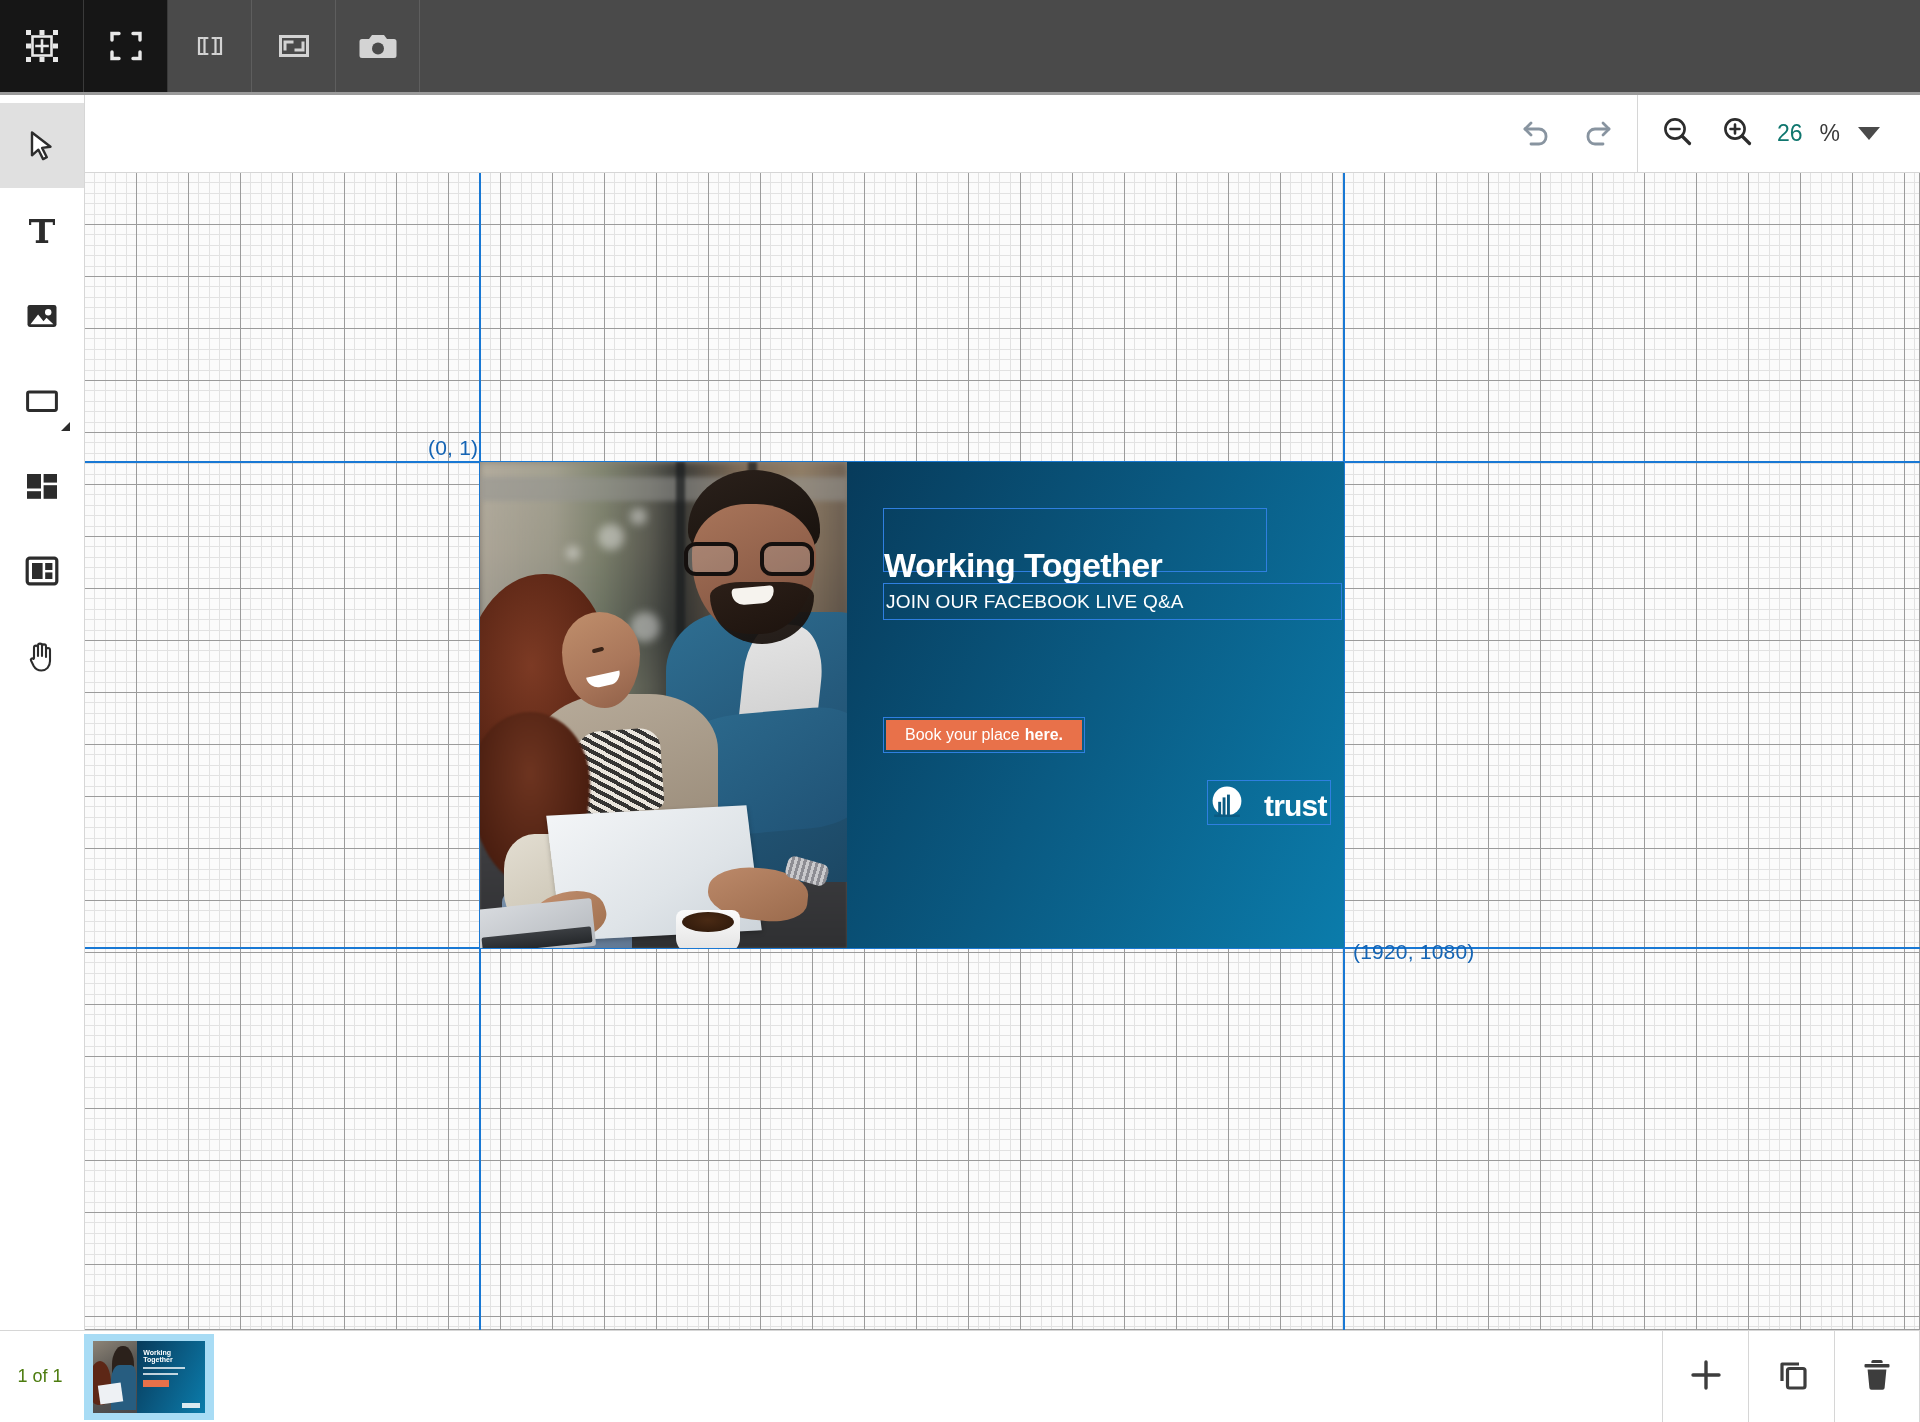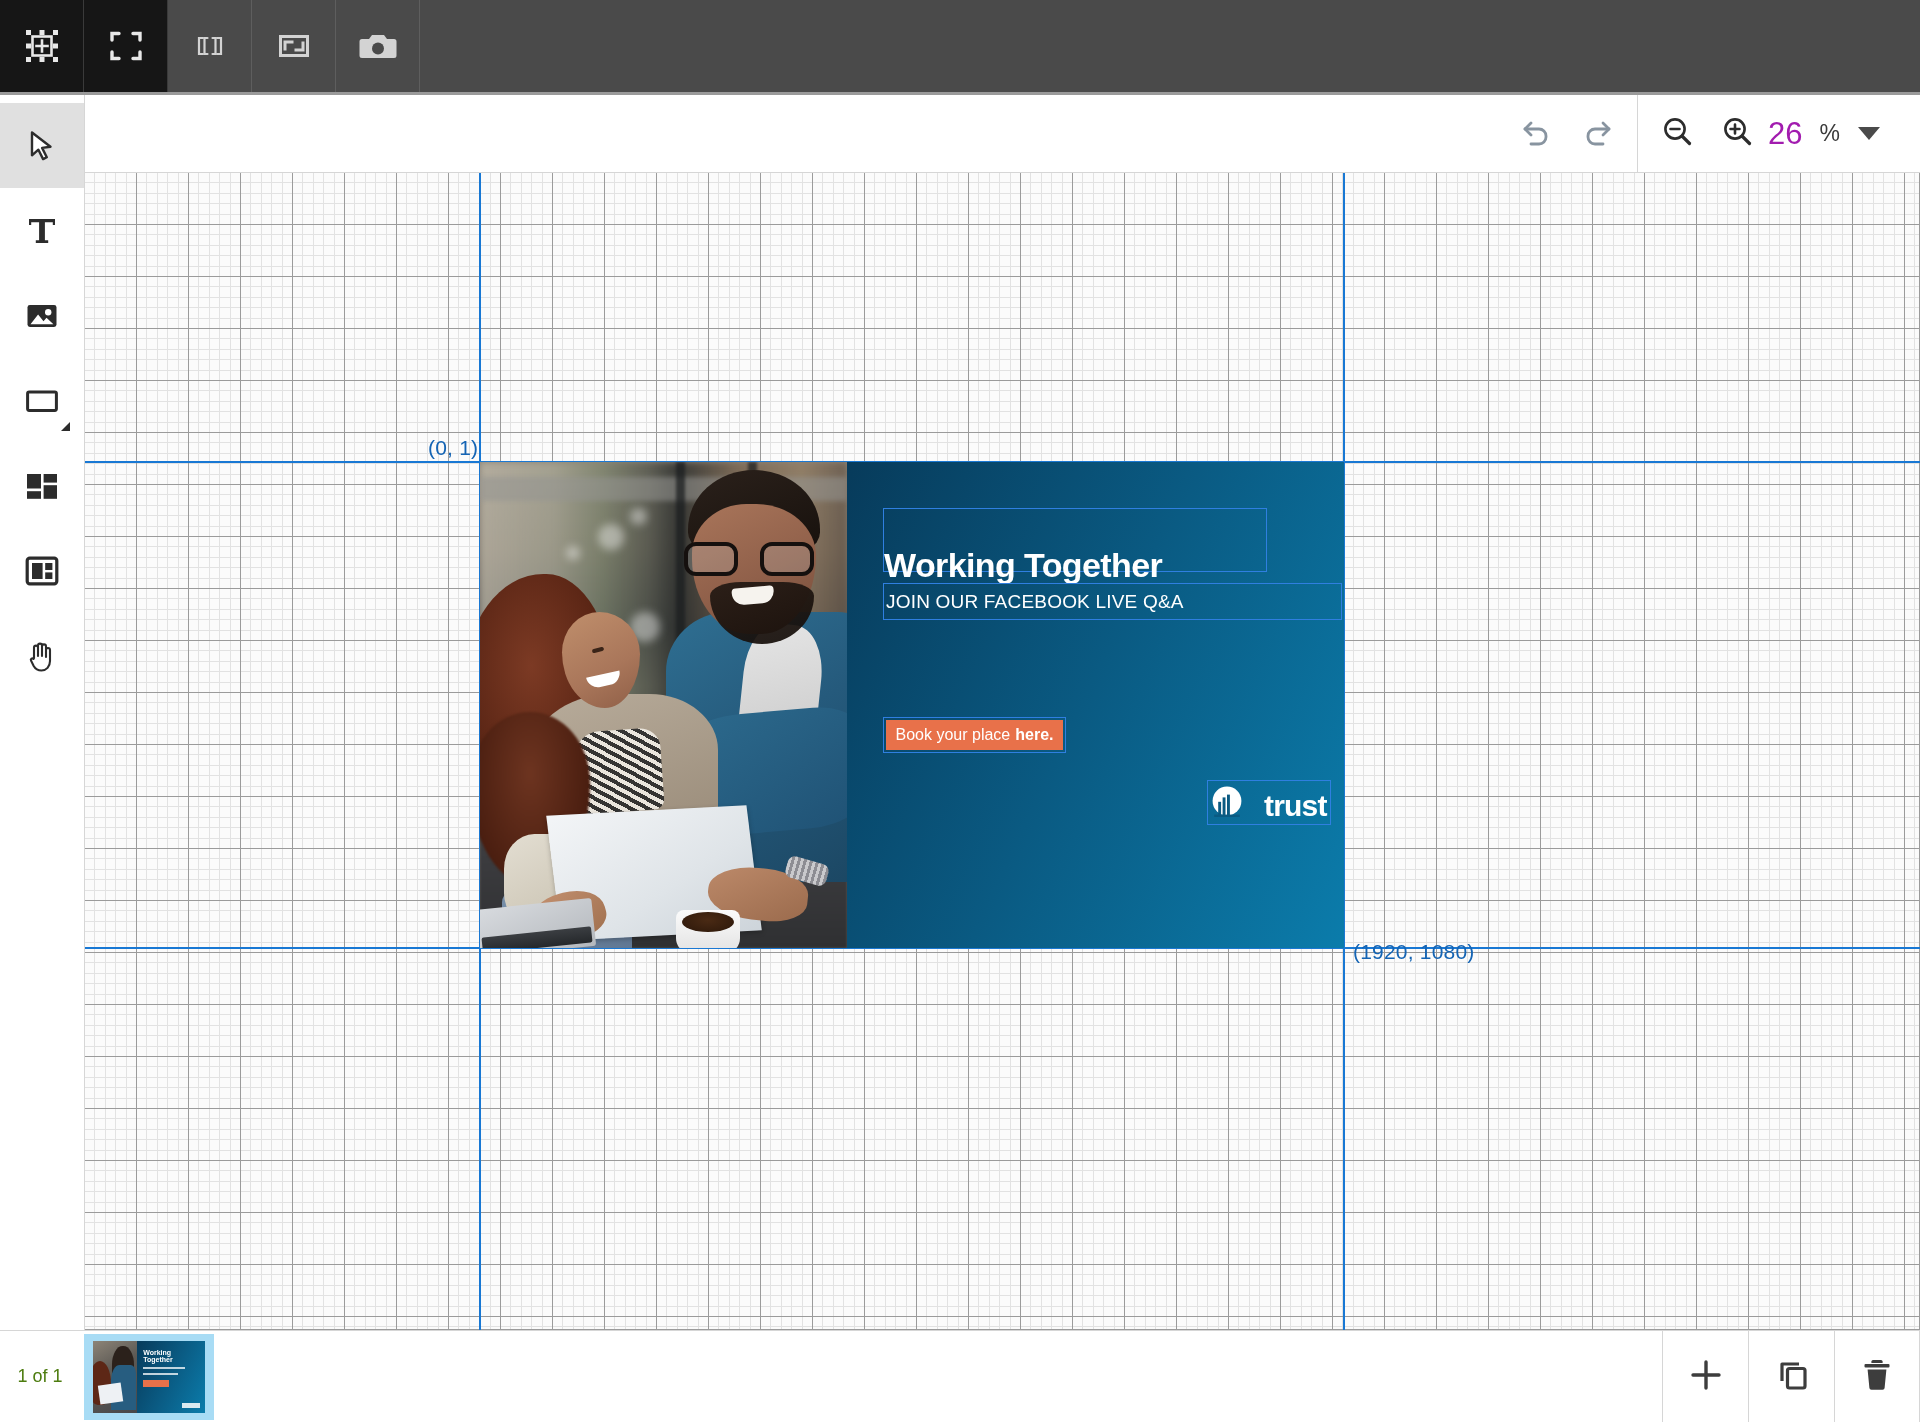--- a/index.html
+++ b/index.html
@@ -101,22 +101,22 @@
     align-items: center;
     padding: 0 10px;
   }
   .cb-group.bordered { border-left: 1px solid #d6d6d6; }
   .cb-icon-btn {
     width: 60px; height: 60px;
     display: flex; align-items: center; justify-content: center;
     cursor: pointer;
   }
   .zoom-value {
-    font-size: 31px;
-    color: #a21caf;
+    font-size: 23px;
+    color: #0f766e;
     min-width: 40px;
     text-align: right;
     padding-right: 5px;
     cursor: text;
   }
   .zoom-pct {
     font-size: 23px;
     color: #3b3b3b;
     padding: 0 18px 0 12px;
   }
@@ -415,21 +415,21 @@
     font-size: 20px;
     font-weight: bold;
     color: #ffffff;
     letter-spacing: -.2px;
     white-space: nowrap;
     padding-left: 4px;
   }
   .ab-cta-wrap {
     position: absolute;
     left: 36px; top: 255px;
-    width: 183px; height: 36px;
+    width: 202px; height: 36px;
   }
   .ab-cta {
     position: absolute;
     inset: 2px;
     background: #e8714a;
     display: flex;
     align-items: center;
     justify-content: center;
     gap: 5px;
   }

